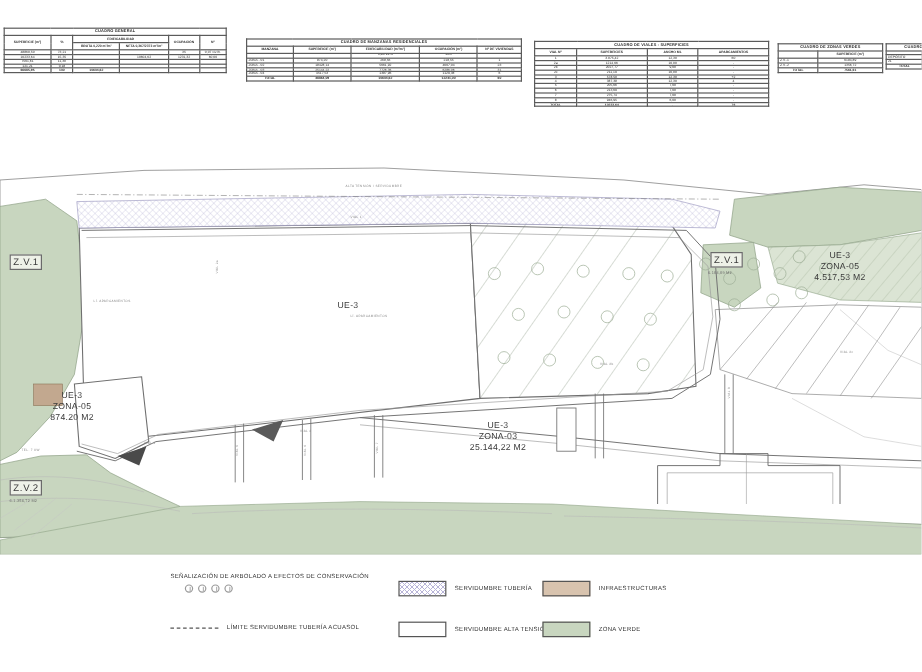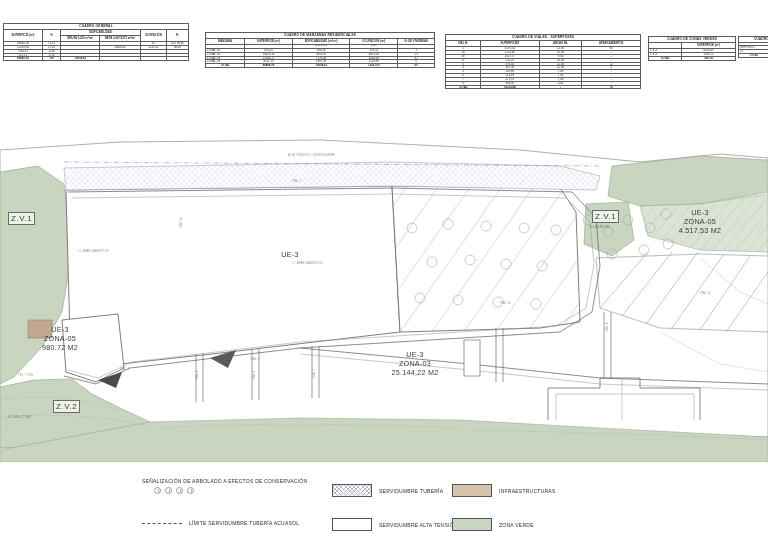--- a/index.html
+++ b/index.html
@@ -566,30 +566,30 @@
 
         <g stroke="#bfbfbf" stroke-width="0.45" fill="none">
           <path d="M660,200 L720,232 L768,240"></path>
           <path d="M700,126 L740,160 L768,172"></path>
         </g>
       </g>
     </svg>
 
     <div class="zvbox" style="left:8px; top:80px;">Z.V.1</div>
 
-    <div class="zvbox" style="left:8px; top:268px;margin-left:45px;">Z.V.2</div>
+    <div class="zvbox" style="left:8px; top:268px;">Z.V.2</div>
     <div class="zvsub" style="left:8px; top:283px;">6.1.356,72 M2</div>
 
     <div class="zvbox" style="left:592px; top:78px;">Z.V.1</div>
     <div class="zvsub" style="left:590px; top:93px;">6.184,89 M2</div>
 
     <div class="mlab big" style="left:0px; top:193px; width:120px;">
       <div>UE-3</div>
       <div>ZONA-05</div>
-      <div>980.72 M2</div>
+      <div>874.20 M2</div>
     </div>
 
     <div class="mlab big" style="left:195px; top:118px; width:190px;">
       <div>UE-3</div>
     </div>
 
     <div class="mlab big" style="left:340px; top:218px; width:150px;">
       <div>UE-3</div>
       <div>ZONA-03</div>
       <div>25.144,22 M2</div>

